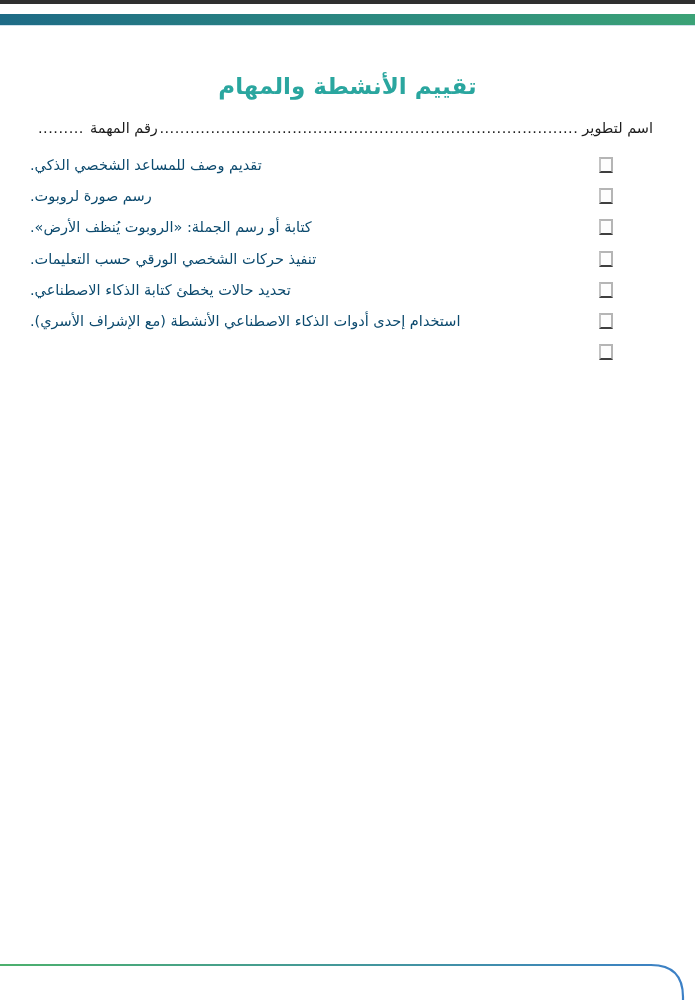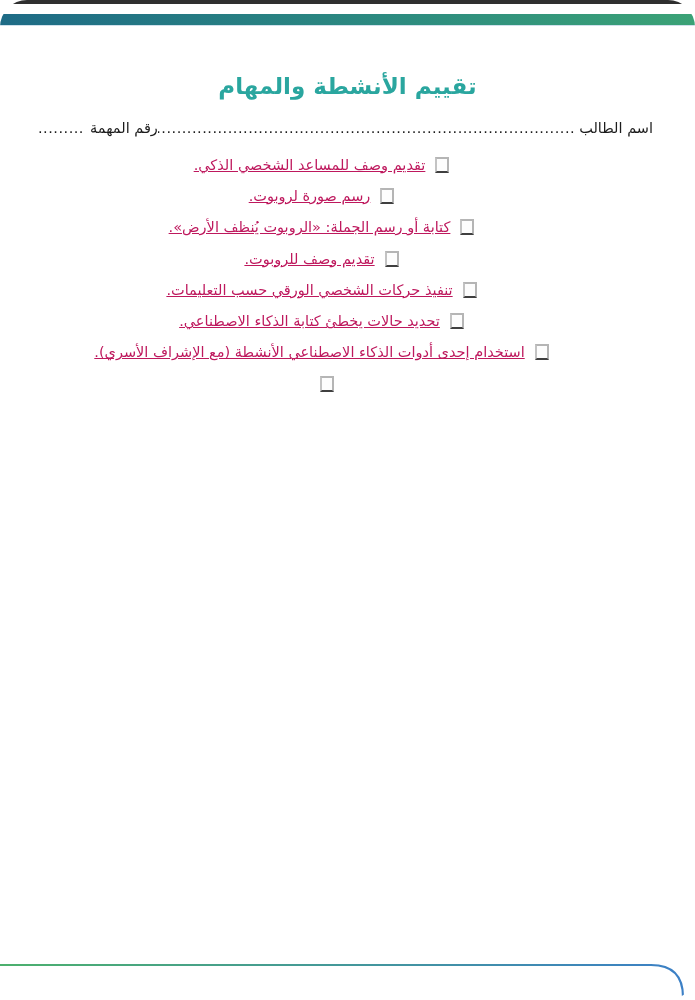--- a/index.html
+++ b/index.html
@@ -3,21 +3,20 @@
 <meta charset="utf-8">
 <style>
   html,body{margin:0;padding:0;background:#ffffff;}
   .page{
     position:relative;
     width:695px;height:1000px;
     background:#ffffff;
     overflow:hidden;
     font-family:"DejaVu Sans", sans-serif;
     color:#1c1c1c;
-    border-radius:27px;
   }
   .top-strip{
     position:absolute;top:0;left:0;width:695px;height:4px;
     background:#2f2f2f;
   }
   .gradient-bar{
     position:absolute;top:14px;left:0;width:695px;height:11px;
     background:linear-gradient(to right,#1e6b86 0%,#2c8a80 55%,#3ba276 100%);
     border-bottom:1px solid #cfe0ec;
   }
@@ -42,22 +41,22 @@
   }
   .name-line .tail-dots{flex:0 0 auto;margin-right:6px;letter-spacing:0.5px;}
   .checklist{
     position:absolute;top:149px;right:0;left:0;
     margin:0;padding:0 82px 0 30px;
     list-style:none;
     direction:rtl;
   }
   .checklist li{
     height:31.3px;
-    display:flex;align-items:center;justify-content:center;
-    font-size:14.5px;color:#be185d;text-decoration:underline;
+    display:flex;align-items:center;justify-content:space-between;
+    font-size:14.5px;color:#0c4a6e;
   }
   .checkbox{
     flex:0 0 auto;
     display:inline-block;
     width:10px;height:12px;
     border:2px solid #b5b5b5;
     border-bottom-color:#3f3f3f;
     border-left-color:#c3c3c3;
     background:#fdfdfd;
     margin-left:10px;
@@ -74,42 +73,38 @@
 
 <div class="page">
 
   <div class="top-strip"></div>
 
   <div class="gradient-bar"></div>
 
   <h1 class="page-title">تقييم الأنشطة والمهام</h1>
 
   <div class="name-line">
-    <span class="lbl">اسم الطالب</span>
+    <span class="lbl">اسم لتطوير</span>
     <span class="leader">..........................................................................................................................................</span>
     <span class="lbl">رقم المهمة</span>
     <span class="tail-dots">.........</span>
   </div>
 
   <ul class="checklist">
     <li>
       <span class="checkbox" role="checkbox" aria-checked="false"></span>
       <span class="item-label">تقديم وصف للمساعد الشخصي الذكي.</span>
     </li>
     <li>
       <span class="checkbox" role="checkbox" aria-checked="false"></span>
       <span class="item-label">رسم صورة لروبوت.</span>
     </li>
     <li>
       <span class="checkbox" role="checkbox" aria-checked="false"></span>
       <span class="item-label">كتابة أو رسم الجملة: «الروبوت يُنظف الأرض».</span>
-    </li>
-    <li>
-      <span class="checkbox" role="checkbox" aria-checked="false"></span>
-      <span class="item-label">تقديم وصف للروبوت.</span>
     </li>
     <li>
       <span class="checkbox" role="checkbox" aria-checked="false"></span>
       <span class="item-label">تنفيذ حركات الشخصي الورقي حسب التعليمات.</span>
     </li>
     <li>
       <span class="checkbox" role="checkbox" aria-checked="false"></span>
       <span class="item-label">تحديد حالات يخطئ كتابة الذكاء الاصطناعي.</span>
     </li>
     <li>

